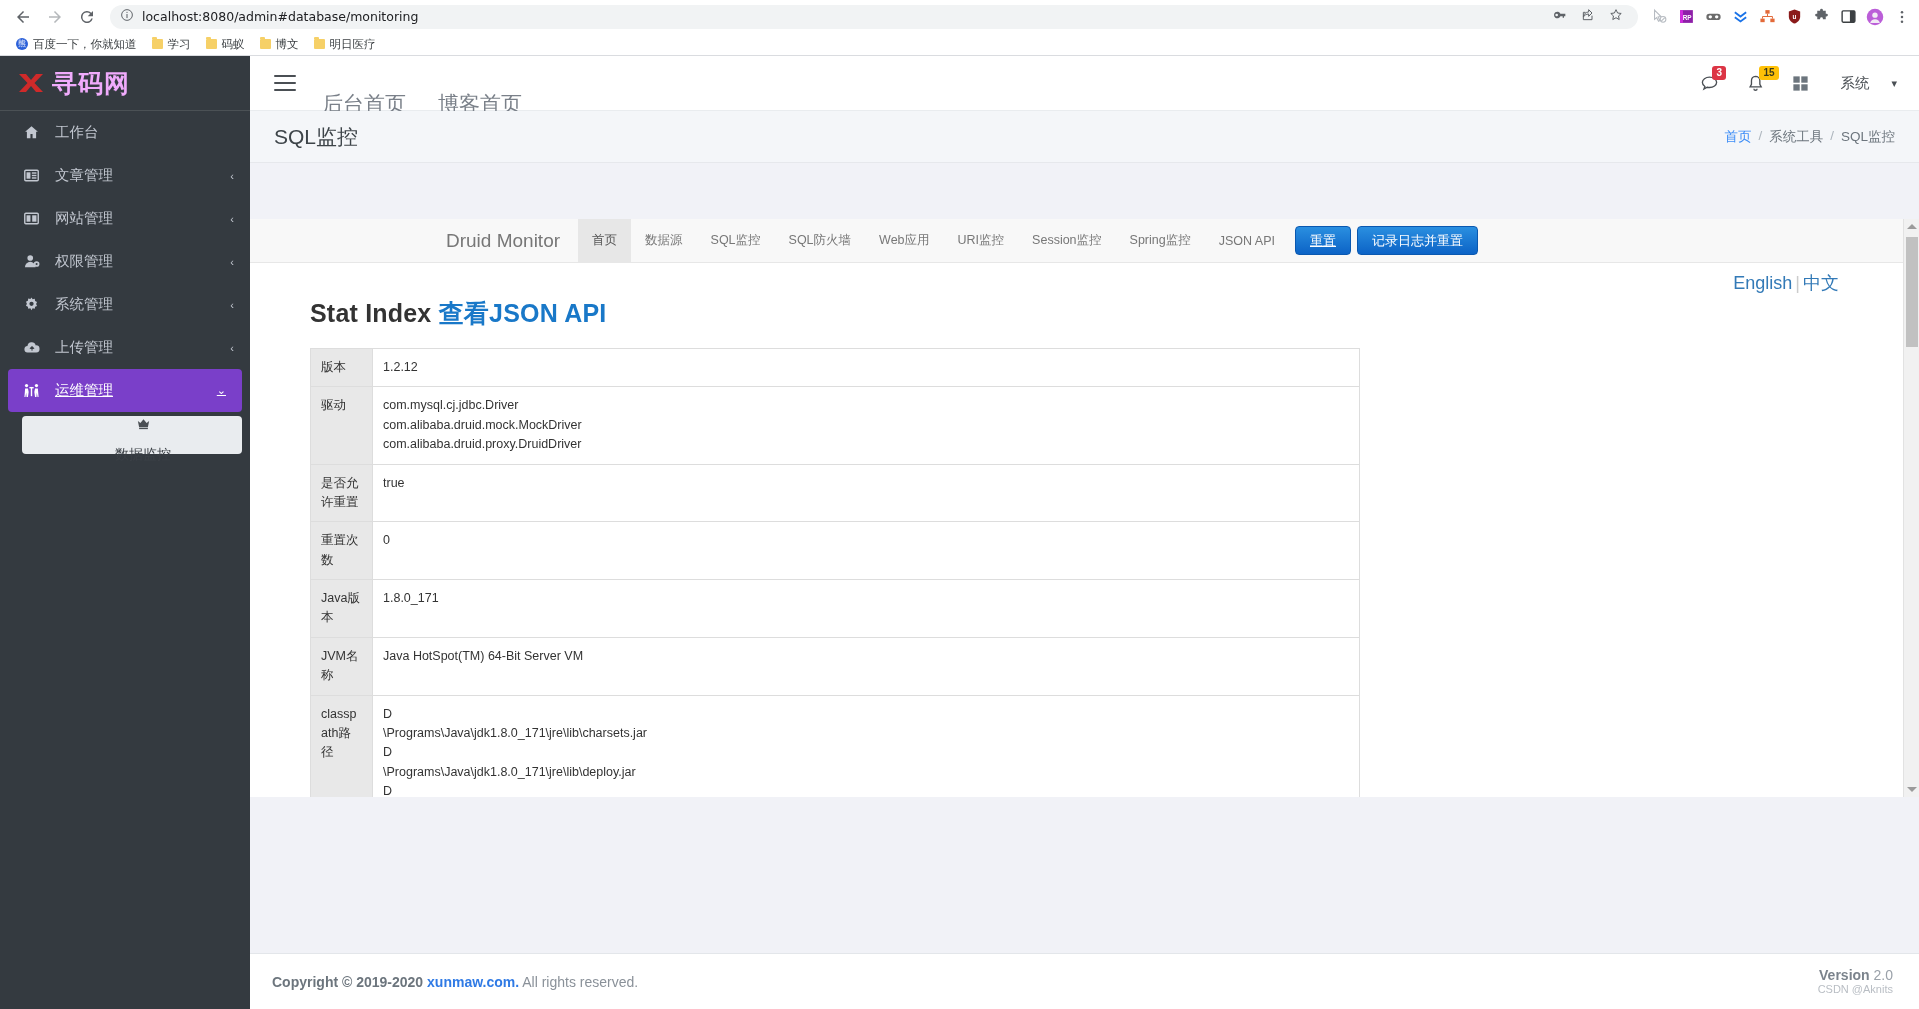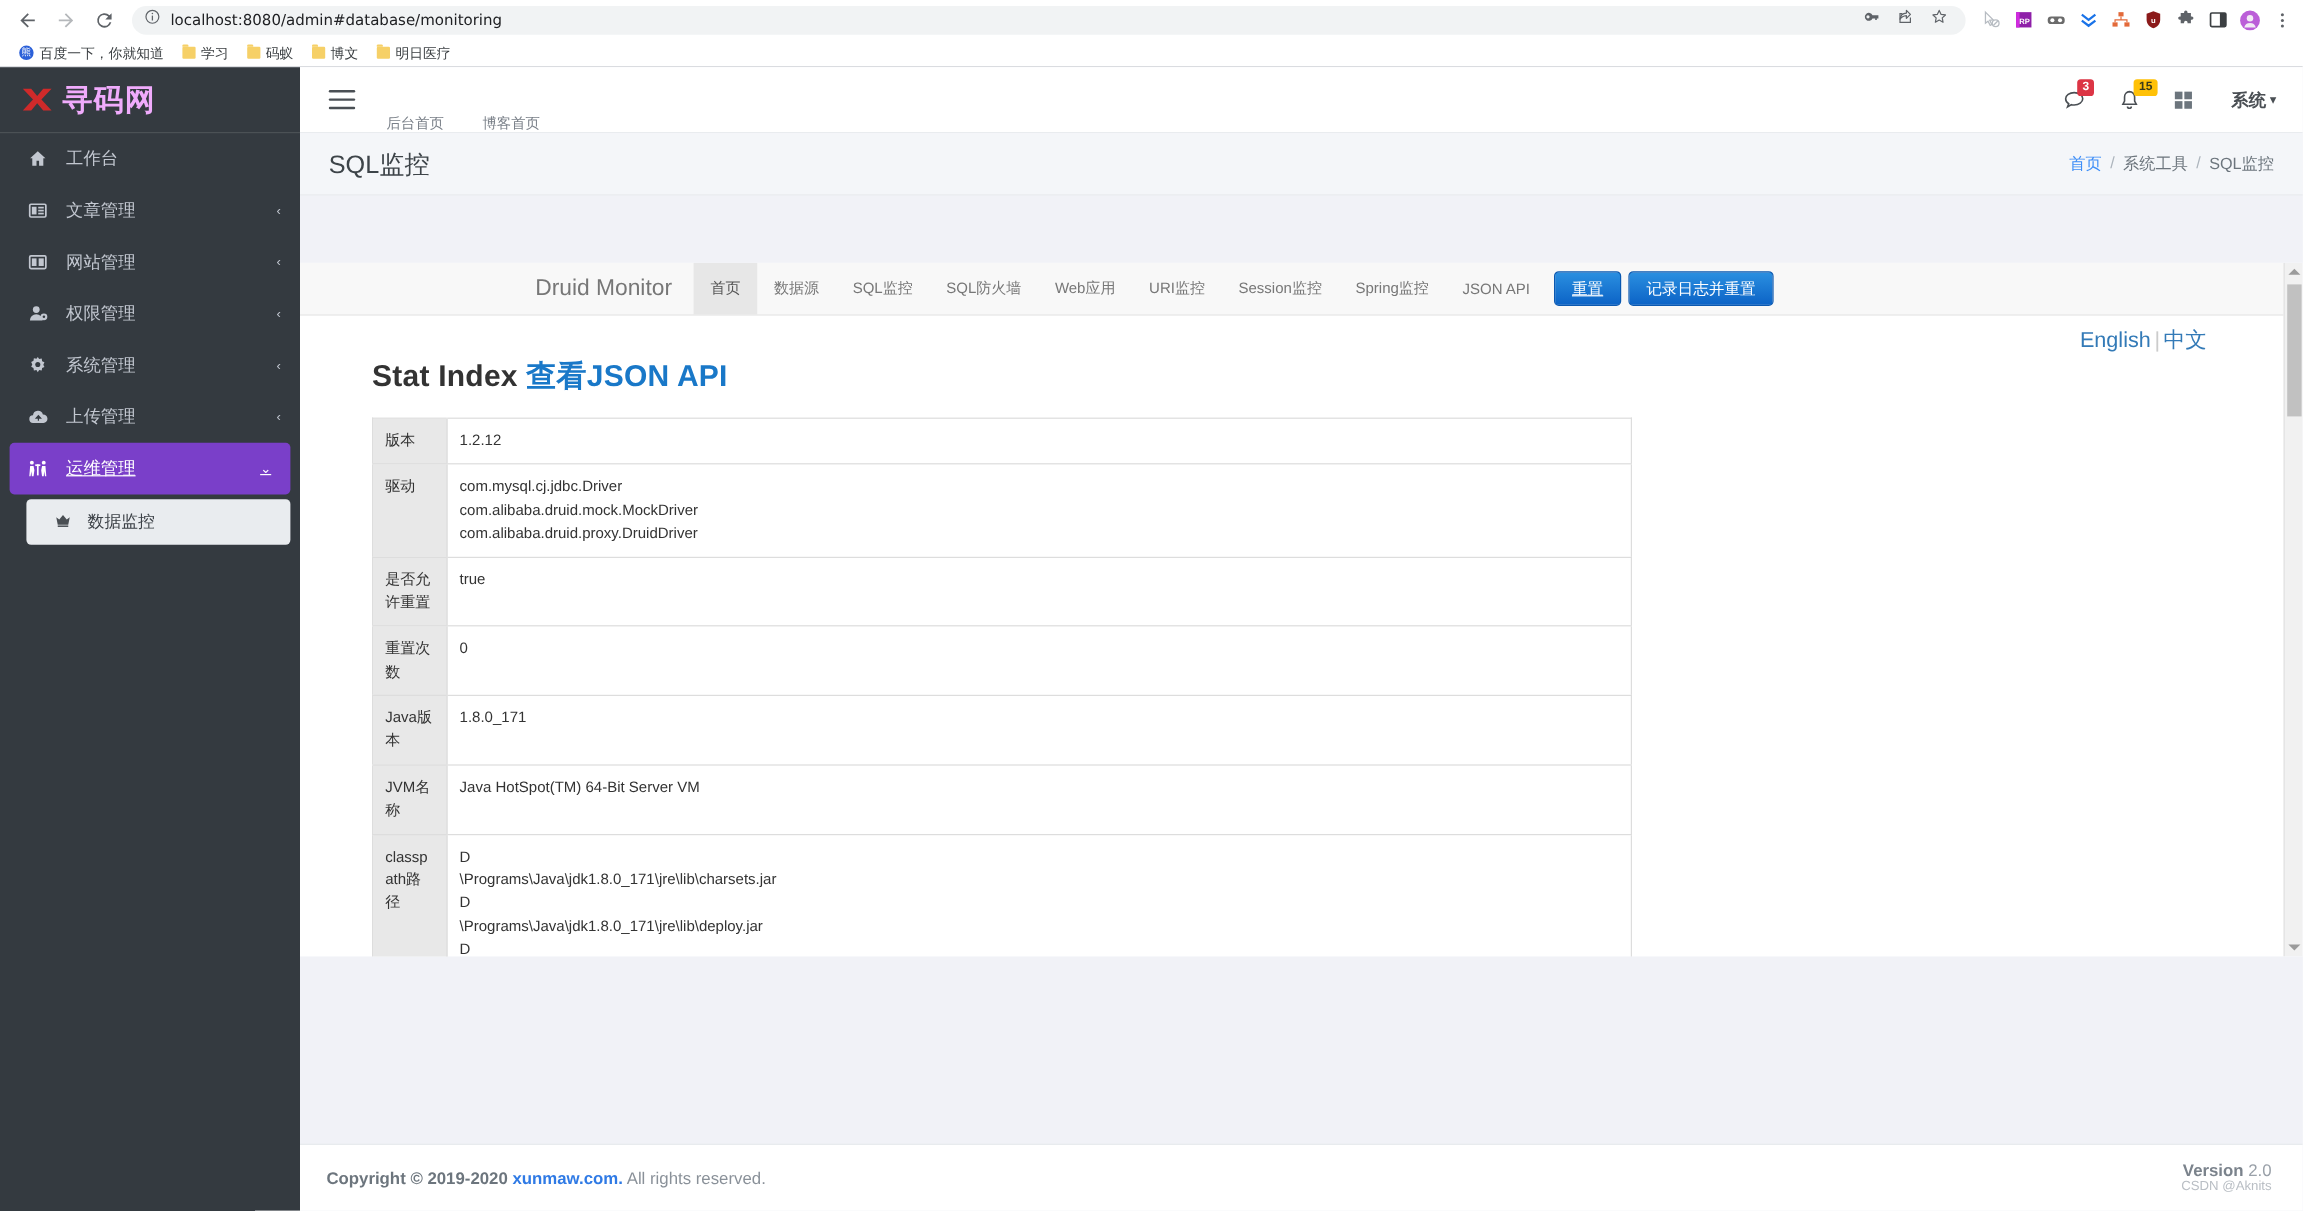--- a/index.html
+++ b/index.html
@@ -80,42 +80,42 @@
   .nav-item .arrow { font-size: 11px; color: #c2c7d0; }
   .nav-item.active {
     background: #7a3fc9; color: #fff; margin: 0 8px; border-radius: 4px;
     padding-left: 14px;
     text-decoration: underline;
   }
   .nav-item.active .arrow { color:#fff; }
   .sub-item {
     margin: 4px 8px 0 22px; height: 38px; background: #e9ecef; border-radius: 4px;
     display: flex; align-items: center; gap: 12px; padding-left: 22px;
-    color: #3b4046; font-size: 14px;
+    color: #3b4046; font-size: 14px; flex-direction: column;
   }
 
   
   #right-col { flex: 1 1 auto; display: flex; flex-direction: column; min-width: 0; }
 
   #topbar {
     height: 55px; background: #fff; border-bottom: 1px solid #e9ecef;
     display: flex; align-items: center; padding: 0 22px 0 24px;
   }
   #topbar .burger { width: 22px; height: 16px; display:flex; flex-direction:column; justify-content:space-between; margin-right: 26px;}
   #topbar .burger i { display:block; height:2px; background:#4a4f54; border-radius:1px; }
-  .top-link { font-size: 12px; color: #7a8089; margin-right: 32px; margin-top: 41px; }
+  .top-link { font-size: 21px; color: #7a8089; margin-right: 32px; margin-top: 41px; }
   #topbar .spacer { flex: 1 1 auto; }
   .top-icon { position: relative; margin-left: 26px; display: flex; align-items: center; color:#4a4f54; }
   .badge {
     position: absolute; top: -8px; left: 13px; font-size: 10px; line-height: 1;
     padding: 2px 4px; border-radius: 3px; color: #fff; font-weight: 600;
   }
   .badge.red { background: #dc3545; }
   .badge.yellow { background: #ffc107; color: #3a3a1a; }
-  .sys-menu { margin-left: 30px; font-size: 14.5px; color: #4a4f54; display:flex; align-items:center; gap:3px;font-weight:bold; }
+  .sys-menu { margin-left: 30px; font-size: 14.5px; color: #4a4f54; display:flex; align-items:center; gap:22px; }
 
   
   #page-head {
     height: 52px; background: #f4f6f9; display: flex; align-items: center;
     padding: 0 24px 0 24px; border-bottom: 1px solid #e6e8ec;
   }
   #page-head h1 { font-size: 21px; font-weight: 500; color: #3d4449; }
   #page-head .spacer { flex: 1 1 auto; }
   #breadcrumb { font-size: 13.5px; color: #6c757d; display:flex; gap:7px; }
   #breadcrumb .crumb-link { color: #3e8ef7; }

